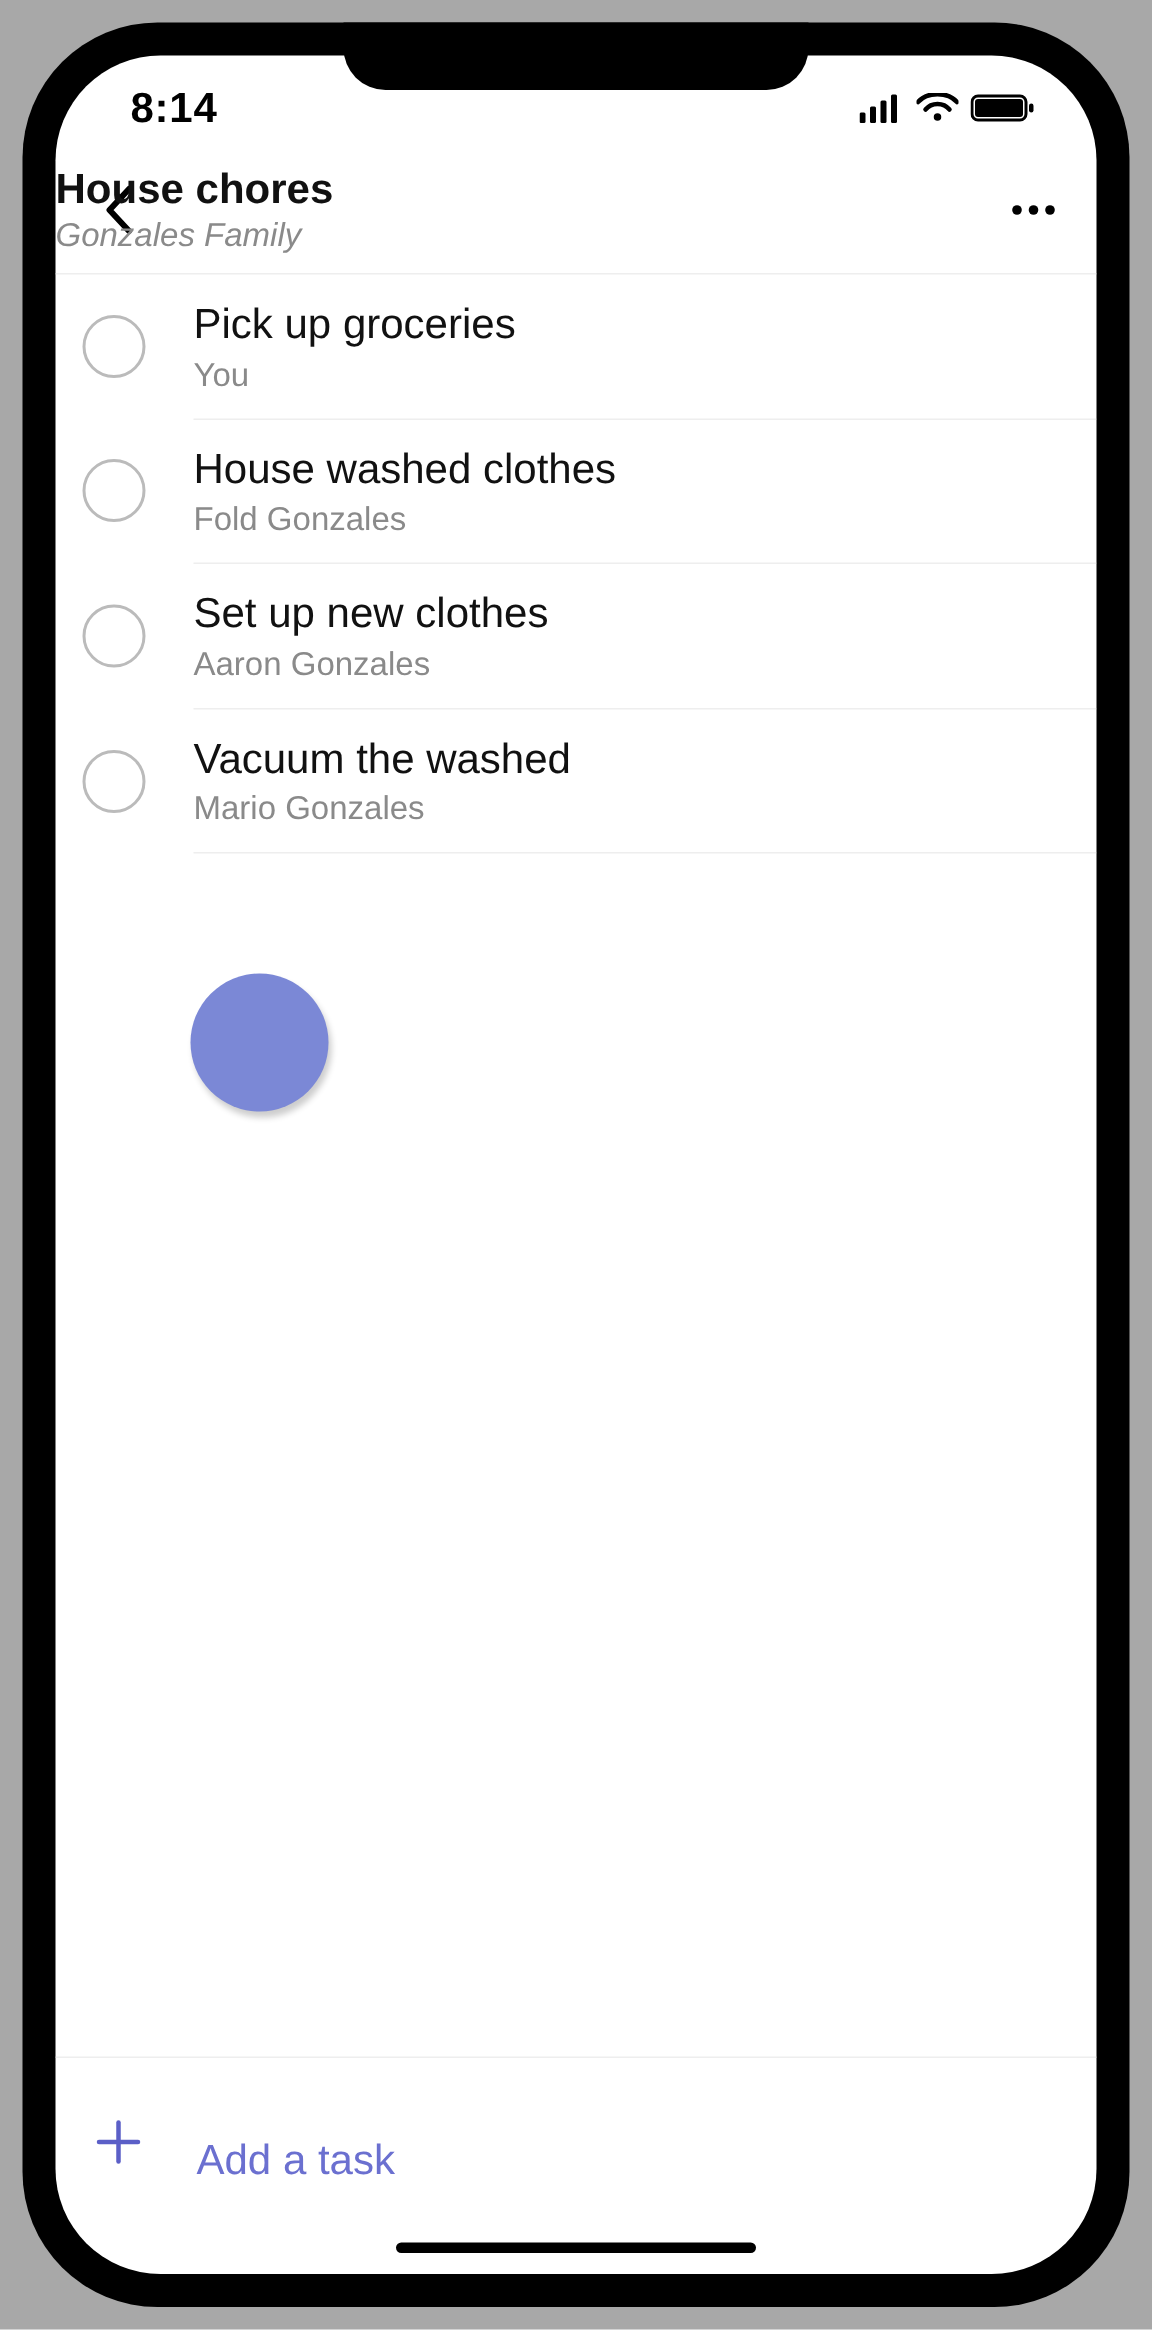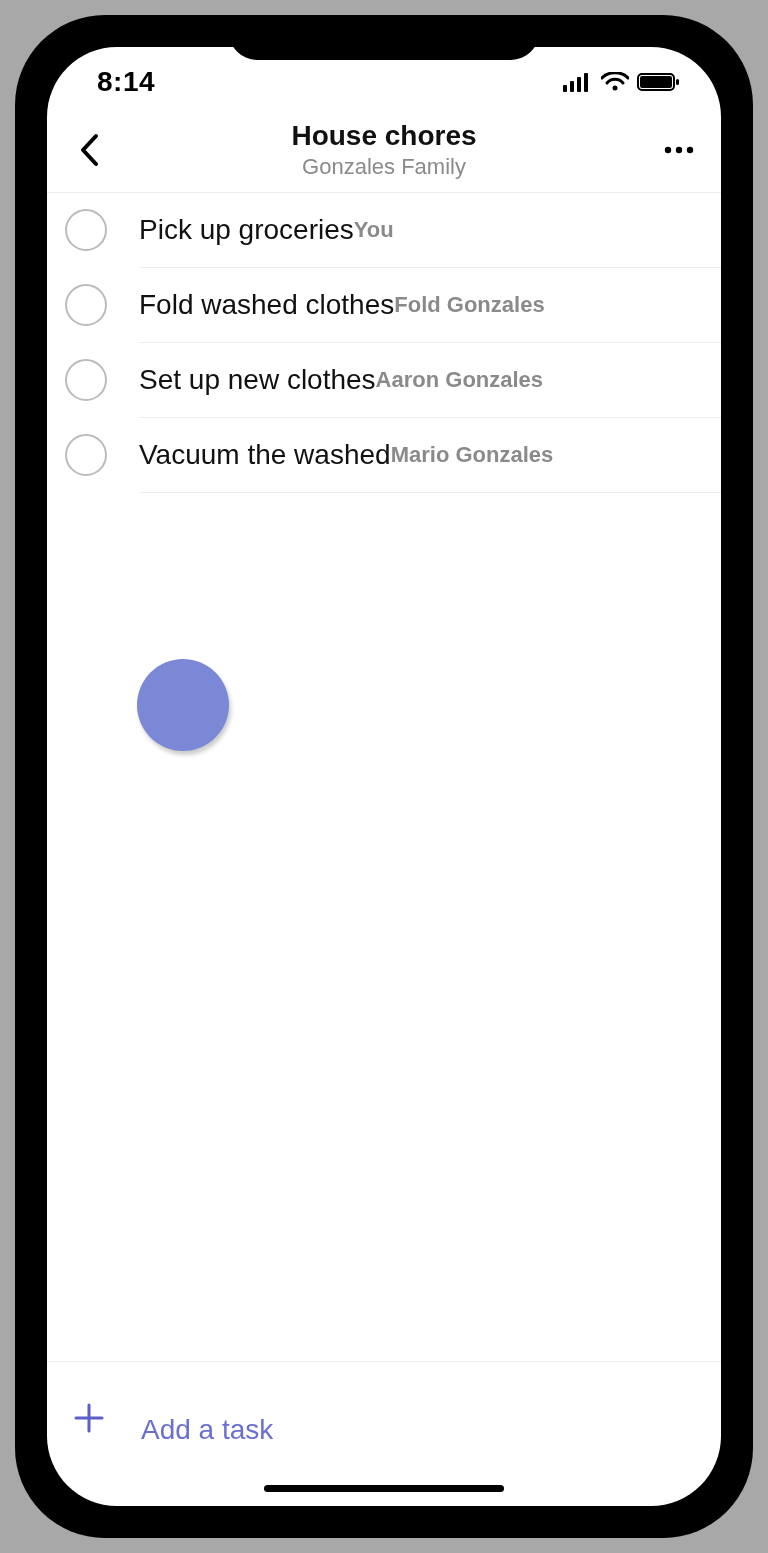--- a/index.html
+++ b/index.html
@@ -10,21 +10,21 @@
     font-family: -apple-system, "Segoe UI", Helvetica, Arial, sans-serif;
     display: flex;
     align-items: center;
     justify-content: center;
   }
   .phone-frame {
     width: 738px;
     height: 1523px;
     background: #000;
     border-radius: 90px;
-    padding: 32px;
+    padding: 22px;
     position: relative;
   }
   .screen {
     width: 100%;
     height: 100%;
     background: #fff;
     border-radius: 70px;
     overflow: hidden;
     position: relative;
     display: flex;
@@ -67,32 +67,33 @@
     border-bottom: 1px solid #eee;
     position: relative;
   }
   .back-chevron {
     width: 40px; height: 40px;
     display:flex;align-items:center;justify-content:center;
   }
   .header-center {
     position: absolute;
     left: 0; right: 0;
-    text-align: center;
+    text-align: left;
     pointer-events: none;
   }
   .header-title {
     font-size: 28px;
     font-weight: 700;
     color: #111;
   }
   .header-sub {
     font-size: 22px;
     color: #8a8a8a;
     margin-top: 2px;
+    font-style: italic;
   }
   .more-dots {
     margin-left: auto;
     width: 40px; height: 40px;
     display:flex;align-items:center;justify-content:center;
     font-size: 28px;
     font-weight: 900;
     letter-spacing: 2px;
   }
   .task-list {
@@ -111,31 +112,30 @@
   }
   .task-check {
     width: 42px;
     height: 42px;
     border: 2px solid #bbb;
     border-radius: 50%;
     flex-shrink: 0;
     margin-right: 32px;
     background: #fff;
   }
-  .task-text { display:flex; }
+  .task-text { display:flex; flex-direction:column; }
   .task-title {
     font-size: 28px;
     color: #111;
     line-height: 1.2;
   }
   .task-assignee {
     font-size: 22px;
     color: #8a8a8a;
     margin-top: 4px;
-    font-weight: bold;
   }
   .touch-indicator {
     position: absolute;
     width: 92px;
     height: 92px;
     border-radius: 50%;
     background: #7b88d6;
     box-shadow: 2px 4px 4px rgba(0,0,0,0.2);
     left: 90px;
     top: 466px;
@@ -223,21 +223,21 @@
         <div class="task-text">
           <div class="task-title">Pick up groceries</div>
           <div class="task-assignee">You</div>
         </div>
       </div>
       <div class="task-divider"></div>
 
       <div class="task-row">
         <div class="task-check"></div>
         <div class="task-text">
-          <div class="task-title">Fold washed clothes</div>
+          <div class="task-title">House washed clothes</div>
           <div class="task-assignee">Fold Gonzales</div>
         </div>
       </div>
       <div class="task-divider"></div>
 
       <div class="task-row">
         <div class="task-check"></div>
         <div class="task-text">
           <div class="task-title">Set up new clothes</div>
           <div class="task-assignee">Aaron Gonzales</div>

